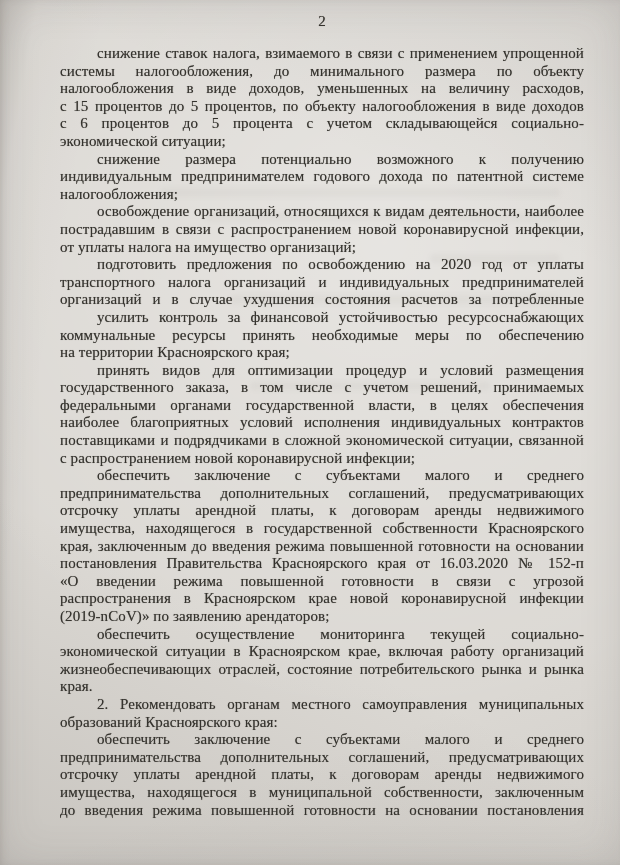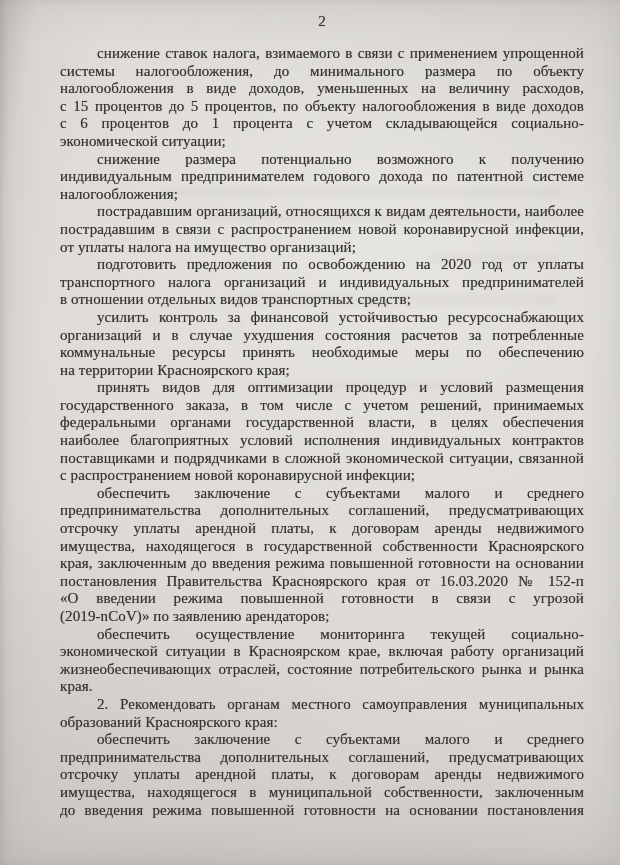--- a/index.html
+++ b/index.html
@@ -65,60 +65,60 @@
   <div class="smudge" style="left:430px; top:254px; width:130px; height:9px;"></div>
   <div class="smudge" style="left:230px; top:295px; width:330px; height:9px;"></div>
   <div class="smudge" style="left:250px; top:382px; width:240px; height:8px;"></div>
 
   <div class="doc-body">
       <div class="para">
         <div class="line first">снижение ставок налога, взимаемого в связи с применением упрощенной</div>
         <div class="line">системы налогообложения, до минимального размера по объекту</div>
         <div class="line">налогообложения в виде доходов, уменьшенных на величину расходов,</div>
         <div class="line">с 15 процентов до 5 процентов, по объекту налогообложения в виде доходов</div>
-        <div class="line">с 6 процентов до 1 процента с учетом складывающейся социально-</div>
+        <div class="line">с 6 процентов до 5 процента с учетом складывающейся социально-</div>
         <div class="line lastleft">экономической ситуации;</div>
       </div>
       <div class="para">
         <div class="line first">снижение размера потенциально возможного к получению</div>
         <div class="line">индивидуальным предпринимателем годового дохода по патентной системе</div>
         <div class="line lastleft">налогообложения;</div>
       </div>
       <div class="para">
-        <div class="line first">пострадавшим организаций, относящихся к видам деятельности, наиболее</div>
+        <div class="line first">освобождение организаций, относящихся к видам деятельности, наиболее</div>
         <div class="line">пострадавшим в связи с распространением новой коронавирусной инфекции,</div>
         <div class="line lastleft">от уплаты налога на имущество организаций;</div>
       </div>
       <div class="para">
         <div class="line first">подготовить предложения по освобождению на 2020 год от уплаты</div>
         <div class="line">транспортного налога организаций и индивидуальных предпринимателей</div>
-        <div class="line lastleft">в отношении отдельных видов транспортных средств;</div>
       </div>
       <div class="para">
+        <div class="line">организаций и в случае ухудшения состояния расчетов за потребленные</div>
         <div class="line first">усилить контроль за финансовой устойчивостью ресурсоснабжающих</div>
-        <div class="line">организаций и в случае ухудшения состояния расчетов за потребленные</div>
         <div class="line">коммунальные ресурсы принять необходимые меры по обеспечению</div>
         <div class="line lastleft">на территории Красноярского края;</div>
       </div>
       <div class="para">
         <div class="line first">принять видов для оптимизации процедур и условий размещения</div>
         <div class="line">государственного заказа, в том числе с учетом решений, принимаемых</div>
         <div class="line">федеральными органами государственной власти, в целях обеспечения</div>
         <div class="line">наиболее благоприятных условий исполнения индивидуальных контрактов</div>
         <div class="line">поставщиками и подрядчиками в сложной экономической ситуации, связанной</div>
         <div class="line lastleft">с распространением новой коронавирусной инфекции;</div>
       </div>
       <div class="para">
         <div class="line first">обеспечить заключение с субъектами малого и среднего</div>
         <div class="line">предпринимательства дополнительных соглашений, предусматривающих</div>
         <div class="line">отсрочку уплаты арендной платы, к договорам аренды недвижимого</div>
         <div class="line">имущества, находящегося в государственной собственности Красноярского</div>
         <div class="line">края, заключенным до введения режима повышенной готовности на основании</div>
         <div class="line">постановления Правительства Красноярского края от 16.03.2020 № 152-п</div>
         <div class="line">«О введении режима повышенной готовности в связи с угрозой</div>
+        <div class="line">распространения в Красноярском крае новой коронавирусной инфекции</div>
         <div class="line lastleft">(2019-nCoV)» по заявлению арендаторов;</div>
       </div>
       <div class="para">
         <div class="line first">обеспечить осуществление мониторинга текущей социально-</div>
         <div class="line">экономической ситуации в Красноярском крае, включая работу организаций</div>
         <div class="line">жизнеобеспечивающих отраслей, состояние потребительского рынка и рынка</div>
         <div class="line lastleft">края.</div>
       </div>
       <div class="para">
         <div class="line first">2. Рекомендовать органам местного самоуправления муниципальных</div>

